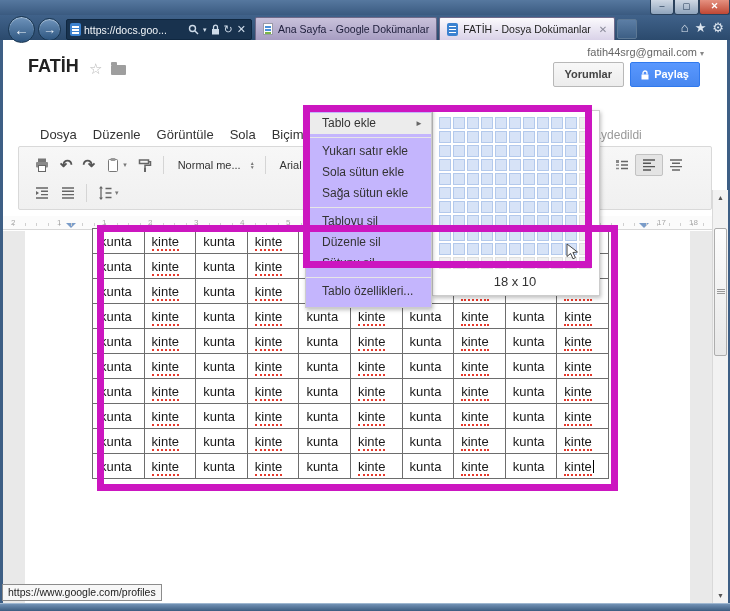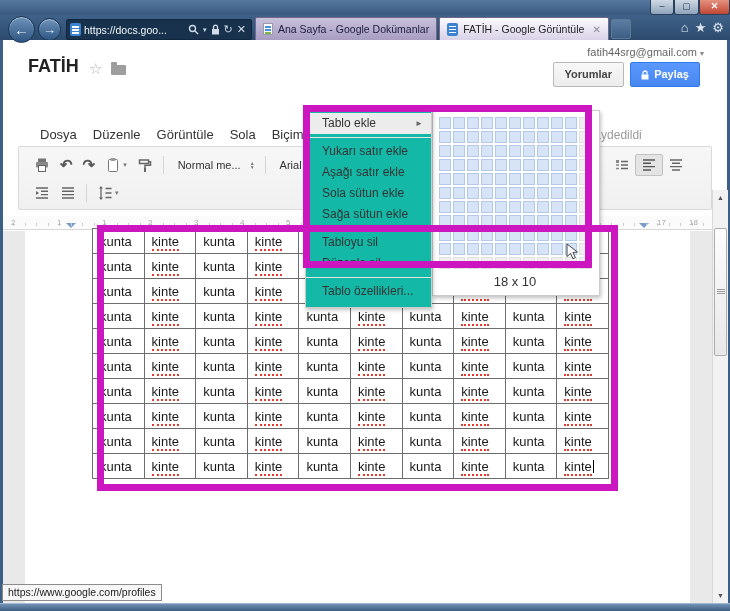--- a/index.html
+++ b/index.html
@@ -115,21 +115,21 @@
   
   .doc-table { position:absolute; left:92px; top:228px; width:517px; border-collapse:collapse;
     table-layout:fixed; }
   .doc-table td { border:1px solid #6d6d6d; height:25px; font-size:13px; color:#191919;
     padding:2px 2px 2px 7px; vertical-align:middle; background:#fff; overflow:hidden; }
   .misspell { border-bottom:2px dotted #e5392c; }
   .caret { display:inline-block; width:1px; height:13px; background:#000; margin-left:1px;
     vertical-align:-2px; }
 
   
-  .ctx-menu { position:absolute; left:305px; top:107px; width:127px; background:#14b8a6;
+  .ctx-menu { position:absolute; left:305px; top:107px; width:127px; background:#c4b5fd;
     border:1px solid #ccc; box-shadow:1px 2px 4px rgba(0,0,0,.25); padding:5px 0; z-index:100; }
   .menu-item { height:21px; line-height:21px; padding:0 8px 0 16px; font-size:12px; color:#333;
     display:flex; justify-content:space-between; white-space:nowrap; }
   .menu-item.hl { background:#ececec; }
   .menu-sep { border-top:1px solid #e6e6e6; margin:3px 0; }
   .submenu-arrow { color:#666; font-size:8px; }
 
   
   .grid-panel { position:absolute; left:432px; top:110px; width:168px; height:186px; background:#fff;
     border:1px solid #ccc; box-shadow:1px 2px 4px rgba(0,0,0,.25); padding:6px 0 0 6px; z-index:99; }
@@ -184,21 +184,21 @@
       <span class="addr-ico">↻</span>
       <span class="addr-ico">✕</span>
     </div>
     <div class="tabs">
       <div class="tab">
         <span class="fav fav-page"></span>
         <span>Ana Sayfa - Google Dokümanlar</span>
       </div>
       <div class="tab active">
         <span class="fav favicon-doc"></span>
-        <span>FATİH - Google Görüntüle</span>
+        <span>FATİH - Dosya Dokümanlar</span>
         <span class="tab-close">✕</span>
       </div>
       <div class="tab-stub"></div>
     </div>
     <div class="chrome-icons">
       <span>⌂</span>
       <span>★</span>
       <span>⚙</span>
     </div>
   </div>
@@ -536,34 +536,34 @@
   <div class="ctx-menu" id="tableMenu">
       <div class="menu-item hl">
         <span>Tablo ekle</span>
         <span class="submenu-arrow">►</span>
       </div>
       <div class="menu-sep"></div>
       <div class="menu-item">
         <span>Yukarı satır ekle</span>
       </div>
       <div class="menu-item">
-        <span>Aşağı satır ekle</span>
-      </div>
-      <div class="menu-item">
         <span>Sola sütun ekle</span>
       </div>
       <div class="menu-item">
         <span>Sağa sütun ekle</span>
       </div>
       <div class="menu-sep"></div>
       <div class="menu-item">
         <span>Tabloyu sil</span>
       </div>
       <div class="menu-item">
         <span>Düzenle sil</span>
+      </div>
+      <div class="menu-item">
+        <span>Sütunu sil</span>
       </div>
       <div class="menu-sep"></div>
       <div class="menu-item">
         <span>Tablo özellikleri...</span>
       </div>
     </div>
 
   <div class="grid-panel">
     <div class="gridwrap" id="gridCells">
         <div class="gcell sel"></div>

